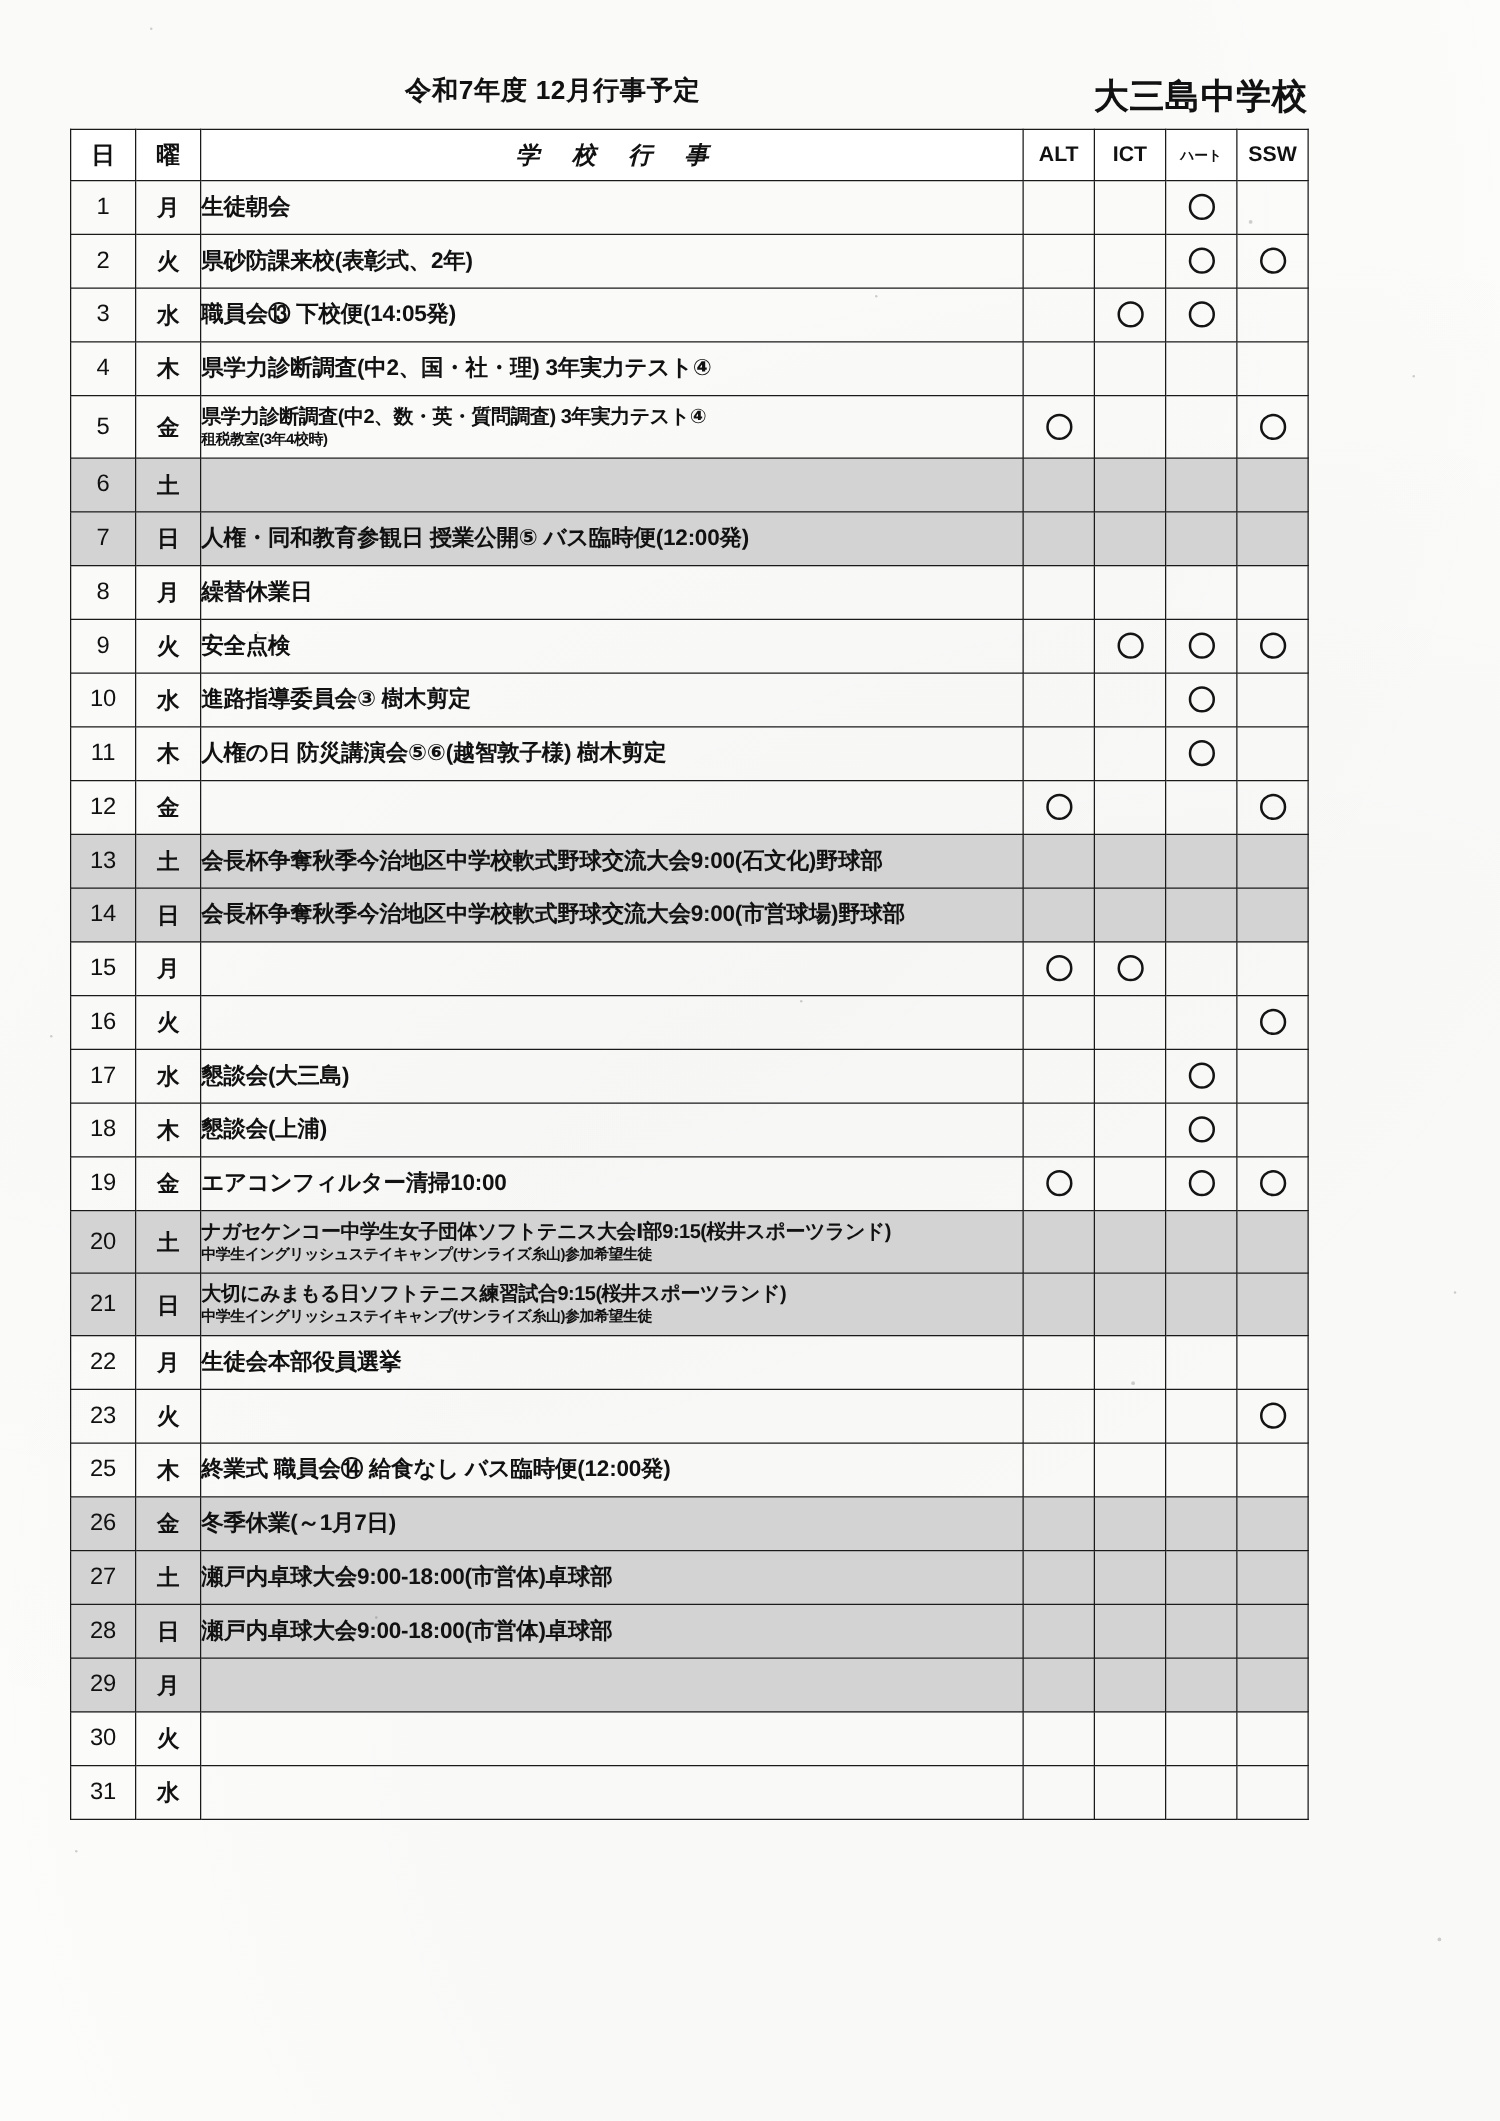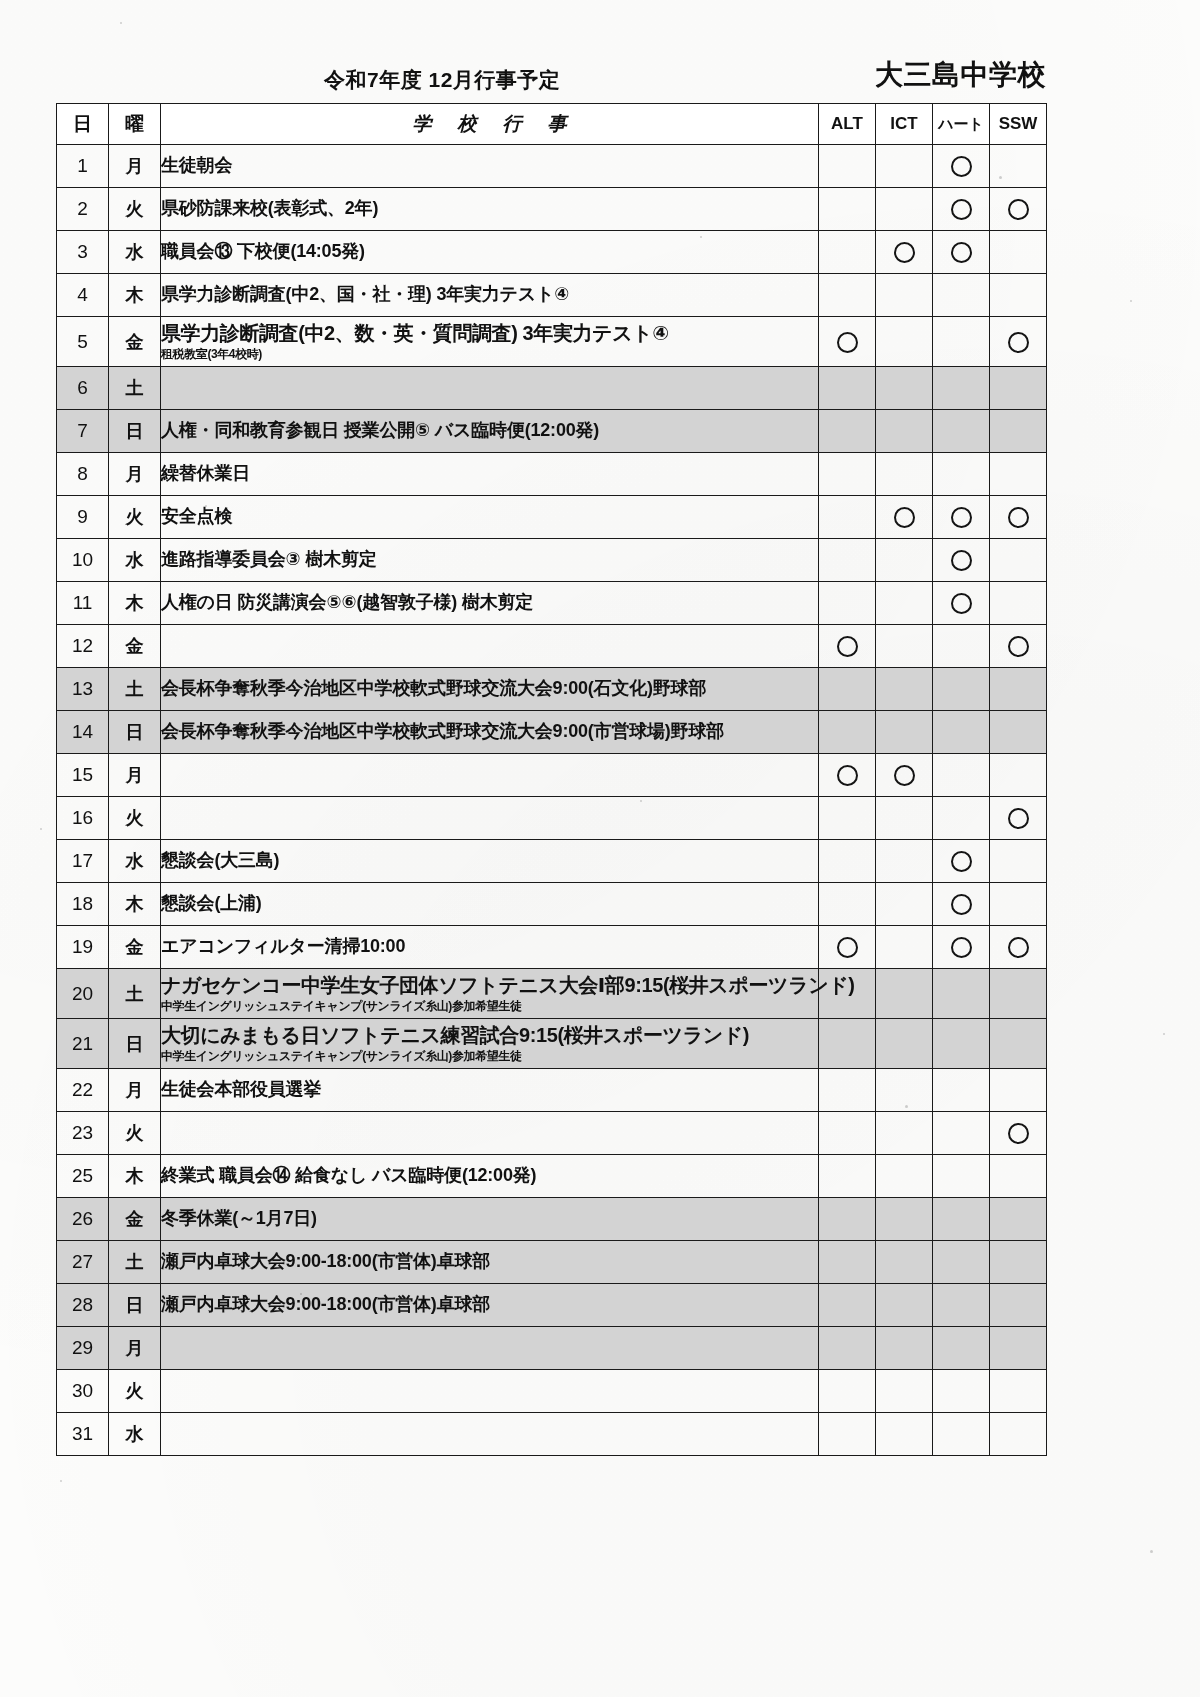--- a/index.html
+++ b/index.html
@@ -20,21 +20,21 @@
   .paper-tint{
     position:absolute;inset:0;
     background:
       radial-gradient(circle at 18% 12%, rgba(0,0,0,0.012) 0 40%, rgba(0,0,0,0) 70%),
       radial-gradient(circle at 82% 78%, rgba(0,0,0,0.015) 0 38%, rgba(0,0,0,0) 72%);
     pointer-events:none;
   }
   .header-bar{
     position:absolute;
     left:56px;top:58px;width:1000px;height:36px;
-    display:flex;align-items:flex-end;gap:24px;
+    display:flex;align-items:flex-start;gap:24px;
   }
   .doc-title{
     font-size:21px;font-weight:700;letter-spacing:0.5px;
     margin-left:268px;
     white-space:nowrap;
   }
   .school-name{
     font-size:28px;font-weight:700;letter-spacing:0.5px;
     margin-left:auto;
     white-space:nowrap;
@@ -63,21 +63,21 @@
     text-align:center;
     background:#fff;
   }
   th.h-event{
     font-size:19px;
     letter-spacing:26px;
     text-indent:26px;
     font-style:italic;
   }
   th.h-small{font-size:17px;font-weight:700;text-align:center;}
-  th.h-heart{font-size:15px;font-weight:700;}
+  th.h-heart{font-size:11px;font-weight:700;}
   tbody tr{height:43px;}
   tbody tr.tall{height:50px;}
   td.day{
     text-align:center;
     font-size:19px;
     font-weight:400;
   }
   td.dow{
     text-align:center;
     font-size:18px;
@@ -95,21 +95,21 @@
   td.event .l2{
     font-size:12px;
     display:block;
     letter-spacing:-0.4px;
     white-space:nowrap;
   }
   td.event .l1{
     display:block;
   }
   tr.tall td.event .l1{
-    font-size:20px;
+    font-size:16px;
     letter-spacing:-0.4px;
     white-space:nowrap;
   }
   td.mark{
     text-align:center;
     font-size:19px;
     font-weight:400;
   }
   tr.shaded td{background:#d3d3d3;}
   .circle{

